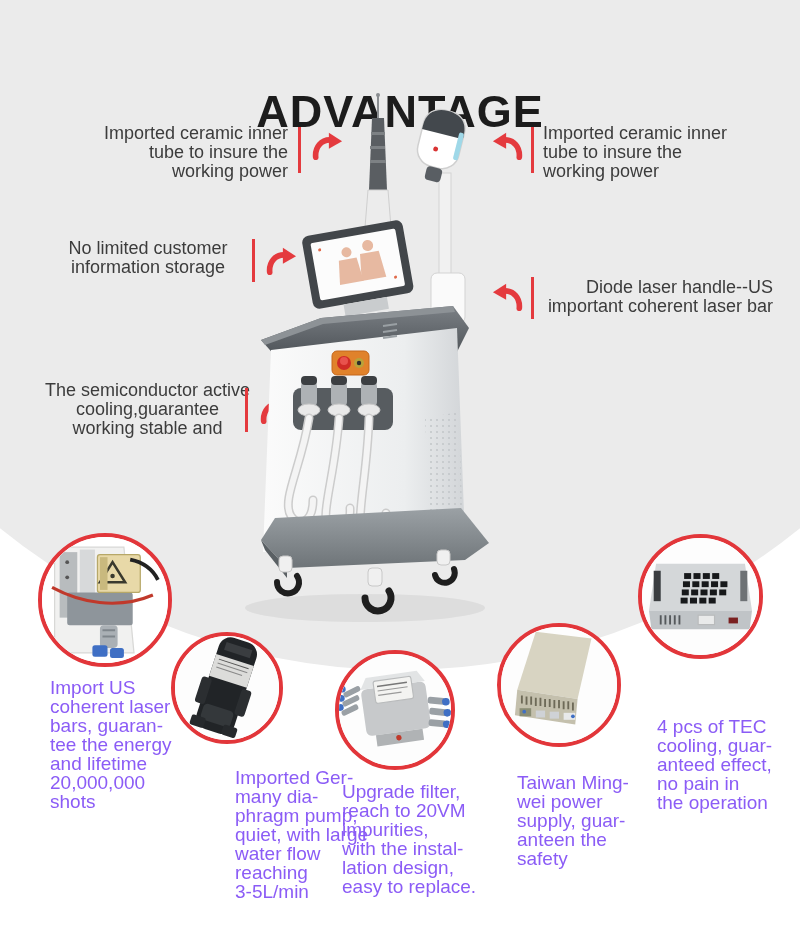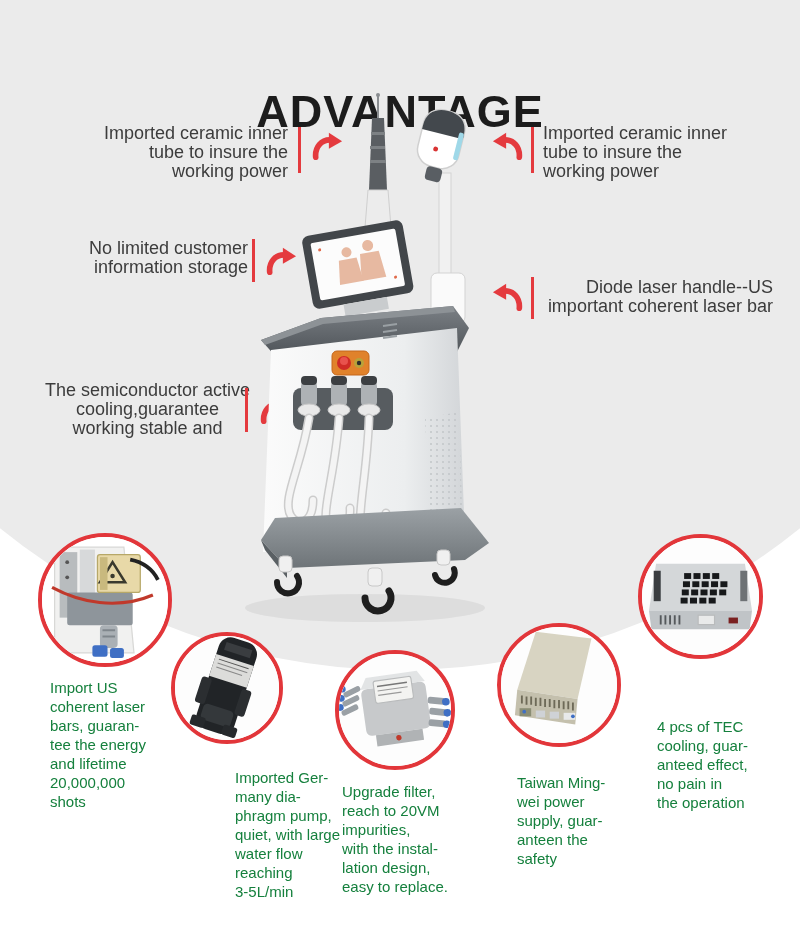--- a/index.html
+++ b/index.html
@@ -24,21 +24,21 @@
     white-space:pre-line;
   }
   .callout-bar{position:absolute;width:3px;background:#e43a3e;}
   .arrow-svg{position:absolute;width:32px;height:28px;}
   .feat-circle{
     position:absolute;border-radius:50%;background:#ffffff;
     border:4px solid #e2363a;overflow:hidden;box-sizing:border-box;
   }
   .feat-circle svg{width:100%;height:100%;display:block;}
   .feat-caption{
-    position:absolute;font-size:15px;line-height:19px;color:#15803d;
+    position:absolute;font-size:19px;line-height:19px;color:#8b5cf6;
     white-space:pre-line;
   }
 </style>
 </head>
 <body>
 
 <div class="bg-circle"></div>
 
 <h1 class="page-title">ADVANTAGE</h1>
 
@@ -60,21 +60,21 @@
   </svg>
 
 <svg class="arrow-svg" viewBox="0 0 34 28" style="left:492px;top:132px;transform:scaleX(-1);">
     <use href="#curveArrow"></use>
   </svg>
 <div class="callout-bar" style="left:531px;top:127px;height:46px;"></div>
 <div class="callout-text" style="left:543px;top:124px;width:210px;text-align:left;">Imported ceramic inner
 tube to insure the
 working power</div>
 
-<div class="callout-text" style="left:48px;top:239px;width:200px;text-align:right;">No limited customer
+<div class="callout-text" style="left:48px;top:239px;width:200px;text-align:center;">No limited customer
 information storage</div>
 <div class="callout-bar" style="left:252px;top:239px;height:43px;"></div>
 <svg class="arrow-svg" viewBox="0 0 34 28" style="left:265px;top:247px;">
     <use href="#curveArrow"></use>
   </svg>
 
 <svg class="arrow-svg" viewBox="0 0 34 28" style="left:492px;top:283px;transform:scaleX(-1);">
     <use href="#curveArrow"></use>
   </svg>
 <div class="callout-bar" style="left:531px;top:277px;height:42px;"></div>

